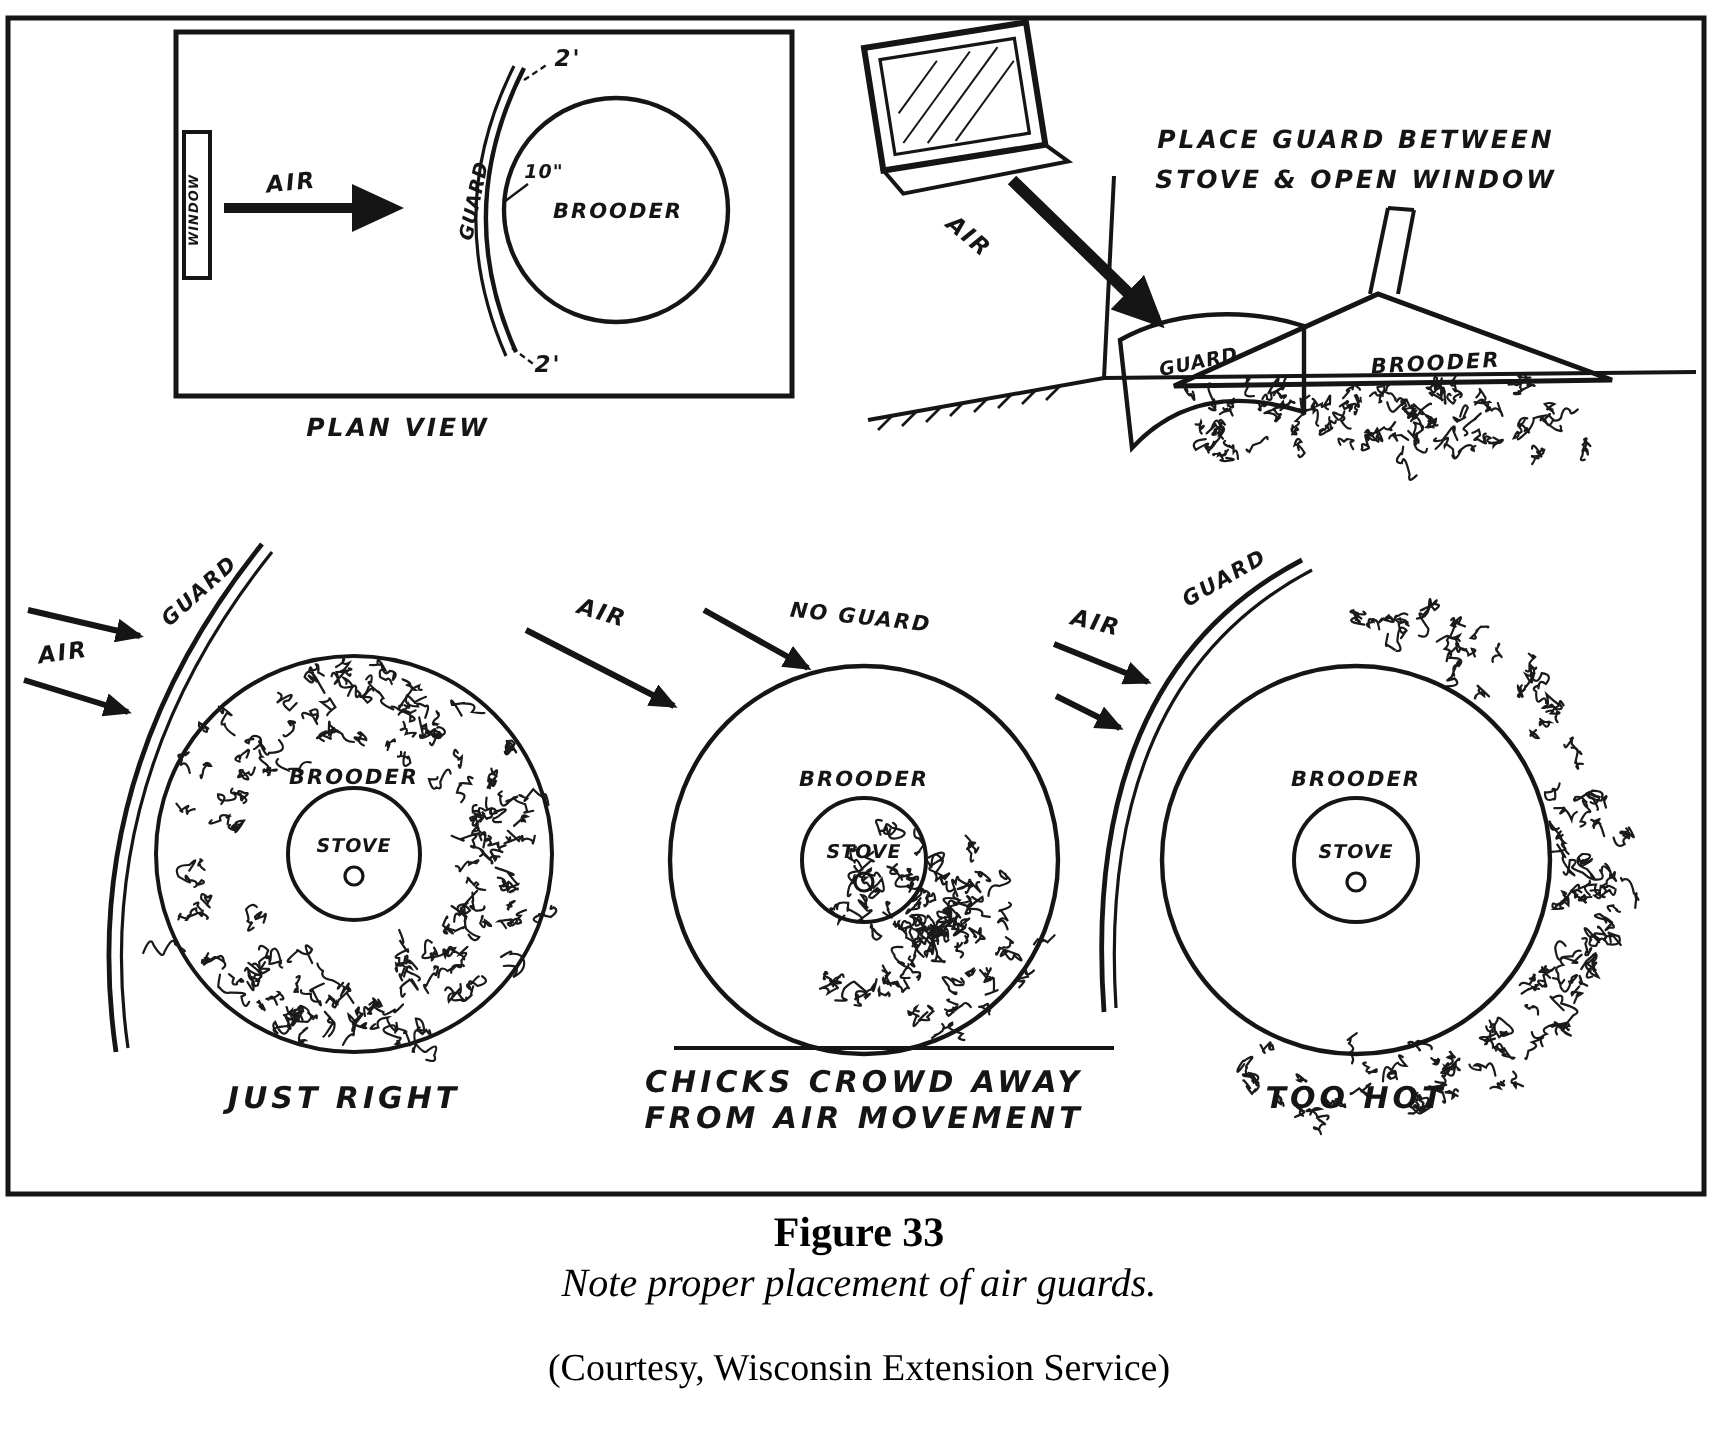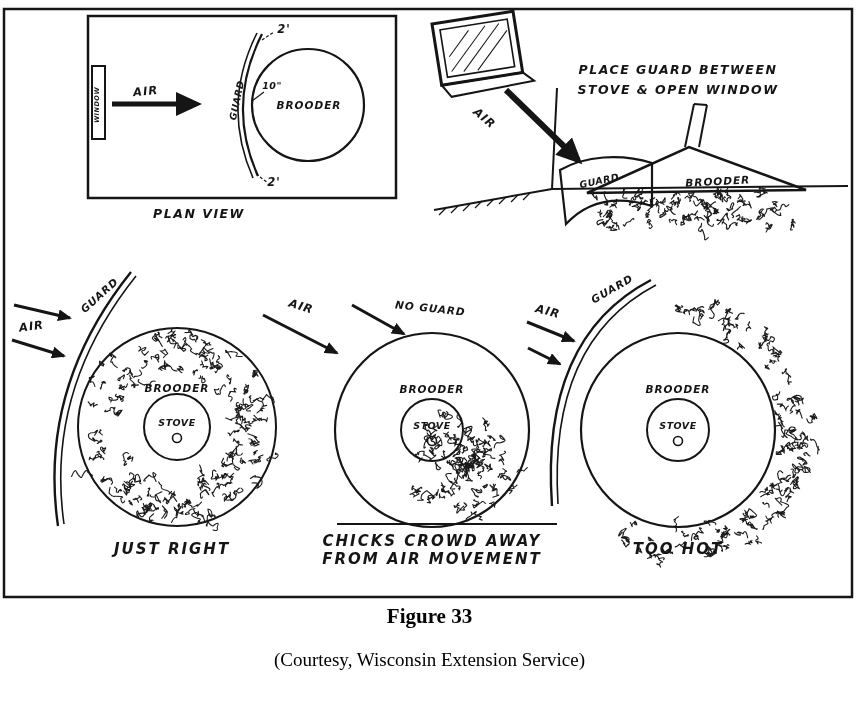--- a/index.html
+++ b/index.html
@@ -596,15 +596,16 @@
       <text x="678" y="393" class="t10">BROODER</text>
       <circle cx="678" cy="430" r="31" class="ln" fill="#fff" stroke-width="2"></circle>
       <text x="678" y="429" class="t9">STOVE</text>
       <circle cx="678" cy="441" r="4.5" class="ln" stroke-width="1.6"></circle>
       <text x="678" y="554" class="t15">TOO HOT</text>
     </g>
   </svg>
 
   <div class="caption-block">
     <div class="fig-number">Figure 33</div>
+    <div class="fig-caption">Note proper placement of air guards.</div>
     <div class="fig-courtesy">(Courtesy, Wisconsin Extension Service)</div>
   </div>
 </div>
 
 </body></html>

